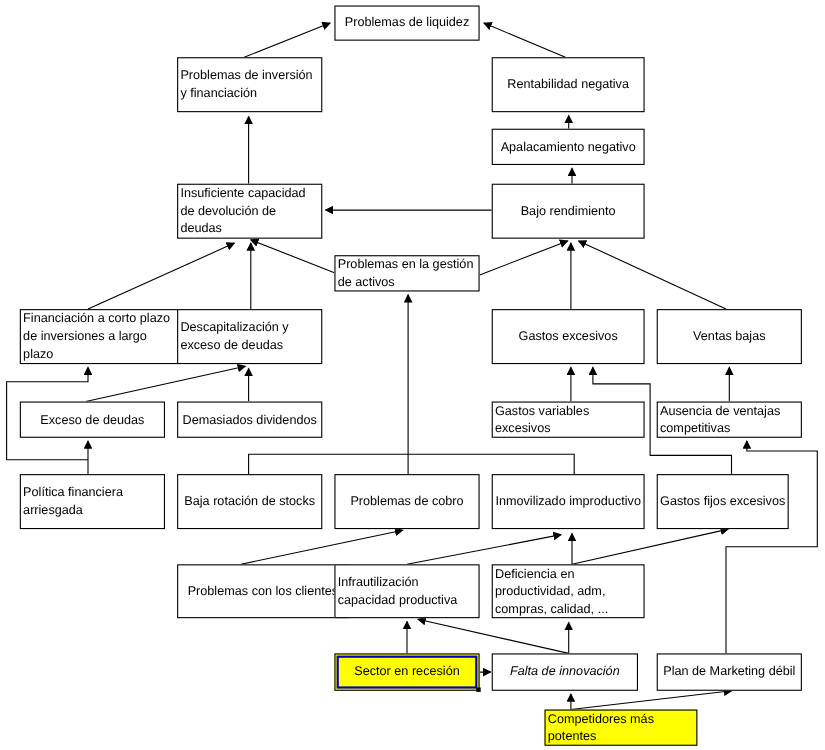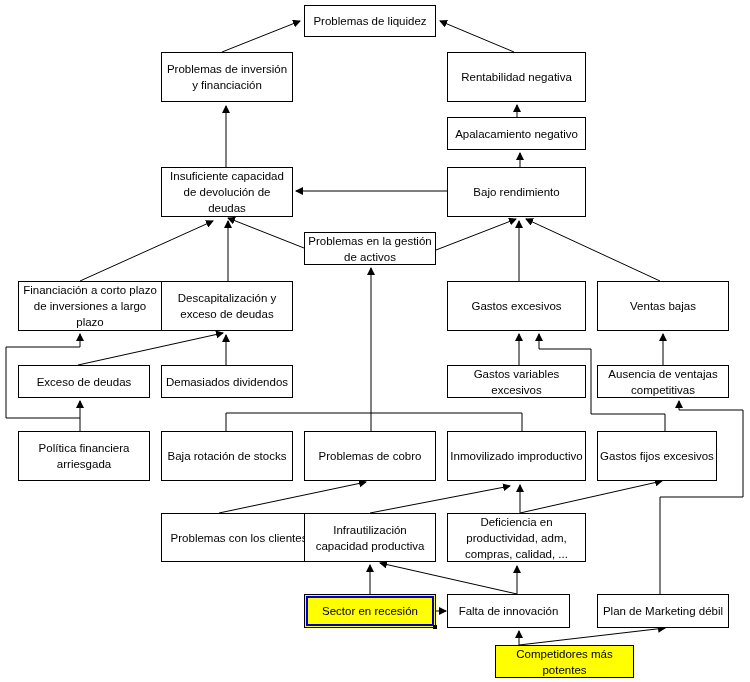--- a/index.html
+++ b/index.html
@@ -2,21 +2,21 @@
 <html><head>
 <meta charset="utf-8">
 <style>
   html, body { margin: 0; padding: 0; background: #ffffff; }
   #canvas { position: relative; width: 750px; height: 682px; background: #ffffff; overflow: hidden; }
   svg#wires { position: absolute; left: 0; top: 0; width: 750px; height: 682px; }
   .node {
     position: absolute; box-sizing: border-box;
     border: 1px solid #000; background: #fff;
     display: flex; align-items: center; justify-content: center;
-    text-align: center; padding: 4px 2px;
+    text-align: left; padding: 4px 2px;
     font-family: "Liberation Sans", sans-serif; font-size: 11.5px; line-height: 16px; color: #000;
   }
   .node.hl { background: #ffff00; }
   .node.sel { outline: 2px solid #0000cc; outline-offset: -4px; }
   .handle { position: absolute; width: 4px; height: 4px; background: #000; }
 </style>
 </head>
 <body>
 
 <div id="canvas">
@@ -127,21 +127,21 @@
   <div class="node" style="left:304px;top:513px;width:132px;height:49px;">
       <span>Infrautilización capacidad productiva</span>
     </div>
   <div class="node" style="left:447px;top:513px;width:139px;height:49px;">
       <span>Deficiencia en productividad, adm, compras, calidad, ...</span>
     </div>
   <div class="node hl sel" style="left:304px;top:594px;width:132px;height:34px;">
       <span>Sector en recesión</span>
     </div>
   <div class="handle" style="left:433px;top:625px;"></div>
-  <div class="node" style="left:447px;top:594px;width:123px;height:34px;">
+  <div class="node" style="left:447px;top:594px;width:133px;height:34px;font-style:italic;">
       <span>Falta de innovación</span>
     </div>
   <div class="node" style="left:597px;top:594px;width:132px;height:34px;">
       <span>Plan de Marketing débil</span>
     </div>
   <div class="node hl" style="left:447px;top:645px;width:139px;height:33px;margin-left:48px;">
       <span>Competidores más potentes</span>
     </div>
 </div>
 

